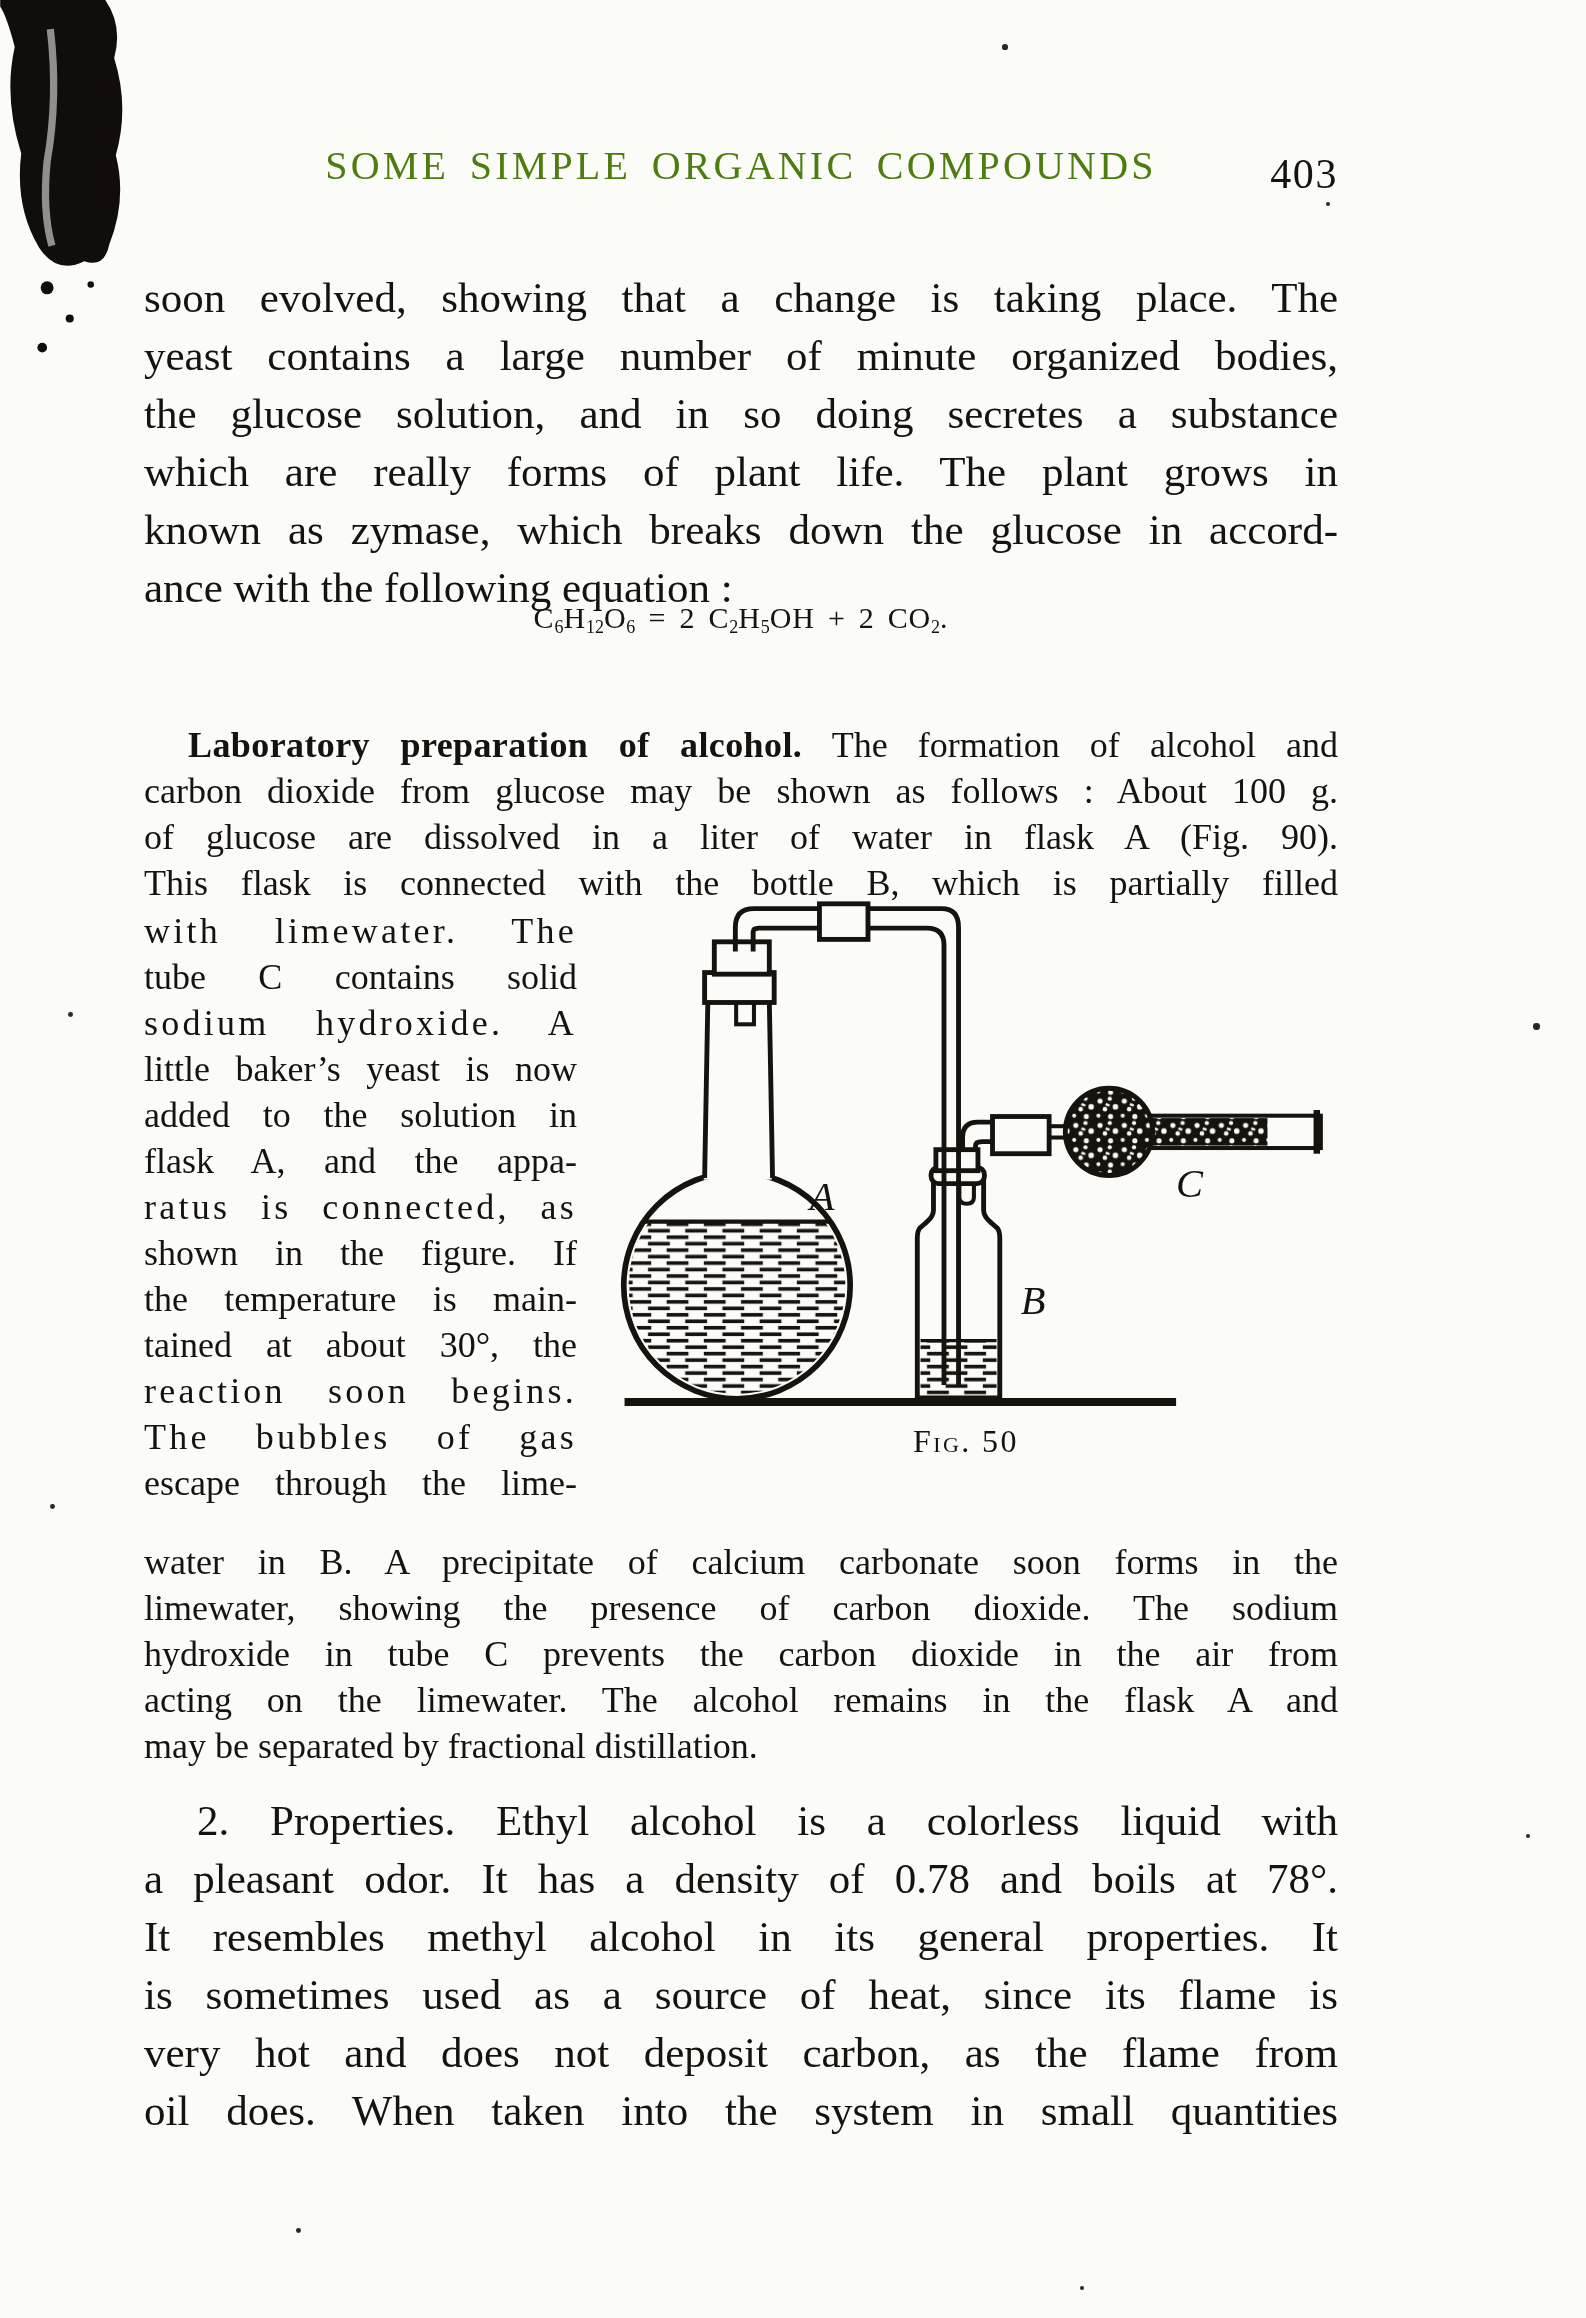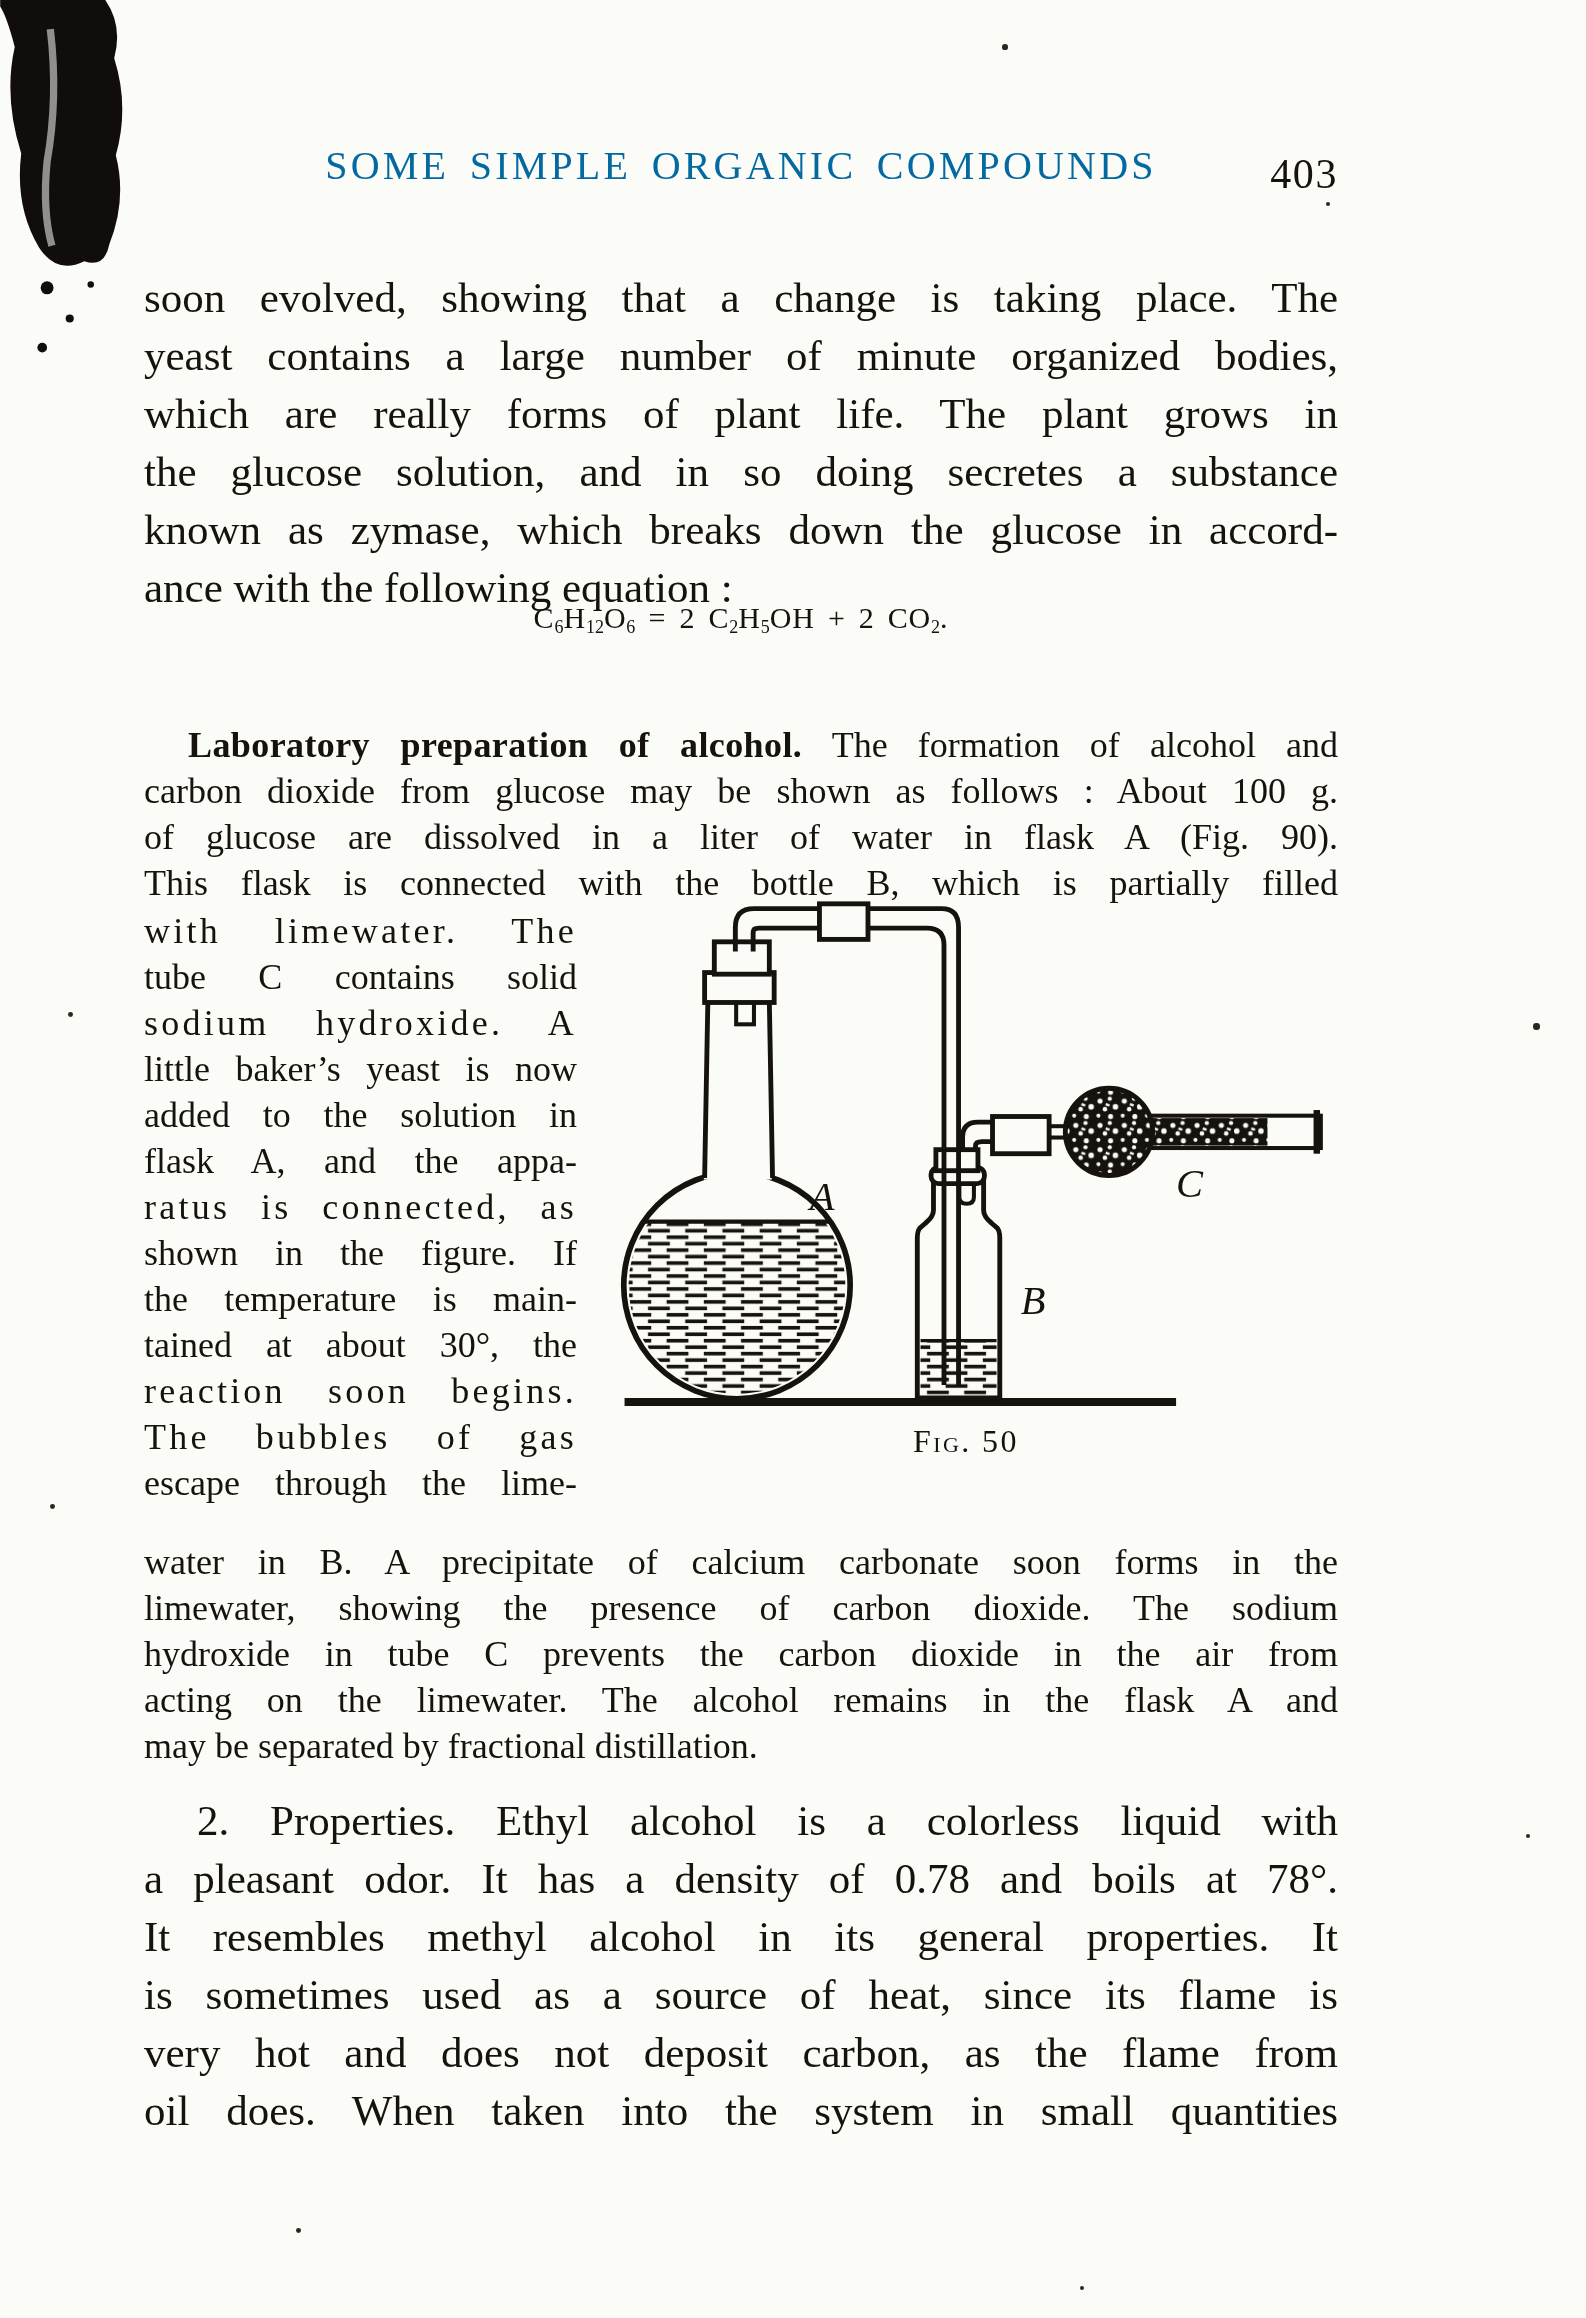--- a/index.html
+++ b/index.html
@@ -8,21 +8,21 @@
     width:1587px;height:2319px;
     background:#fbfbf8;
     font-family:"Liberation Serif","DejaVu Serif",serif;
     color:#16120e;
     overflow:hidden;
   }
   .artifact{position:absolute;left:0;top:0;}
   .running-head{position:absolute;left:144px;top:142px;width:1194px;height:57px;}
   .head-title{
     text-align:center;font-size:40px;letter-spacing:3.2px;word-spacing:7.3px;
-    color:#0369a1;
+    color:#4d7c0f;
   }
   .page-num{
     position:absolute;right:0;top:8px;font-size:42px;letter-spacing:1.6px;
   }
   .para{position:absolute;left:144px;width:1194px;margin-top:30px;}
   .main{font-size:43px;line-height:58px;}
   .small{font-size:36px;line-height:46px;}
   .p1{top:239px;}
   .equation{
     position:absolute;left:144px;top:601px;width:1194px;
@@ -62,22 +62,22 @@
   </svg>
 
   <div class="running-head">
     <div class="head-title">SOME SIMPLE ORGANIC COMPOUNDS</div>
     <div class="page-num">403</div>
   </div>
 
   <div class="para main p1">
       <div class="tline"><span>soon evolved, showing that a change is taking place.  The</span></div>
       <div class="tline"><span>yeast contains a large number of minute organized bodies,</span></div>
+      <div class="tline"><span>the glucose solution, and in so doing secretes a substance</span></div>
       <div class="tline"><span>which are really forms of plant life.  The plant grows in</span></div>
-      <div class="tline"><span>the glucose solution, and in so doing secretes a substance</span></div>
       <div class="tline"><span>known as </span><span class="i">zymase</span><span>, which breaks down the glucose in accord-</span></div>
       <div class="tline last"><span>ance with the following equation :</span></div>
     </div>
 
   <div class="equation"><span>C</span><span class="sub">6</span><span>H</span><span class="sub">12</span><span>O</span><span class="sub">6</span><span> = 2 C</span><span class="sub">2</span><span>H</span><span class="sub">5</span><span>OH + 2 CO</span><span class="sub">2</span><span>.</span></div>
 
   <div class="para small p2">
       <div class="tline indent1"><span class="b">Laboratory preparation of alcohol.</span><span>  The formation of alcohol and</span></div>
       <div class="tline"><span>carbon dioxide from glucose may be shown as follows :  About 100 g.</span></div>
       <div class="tline"><span>of glucose are dissolved in a liter of water in flask </span><span class="i">A</span><span> (Fig. 90).</span></div>

